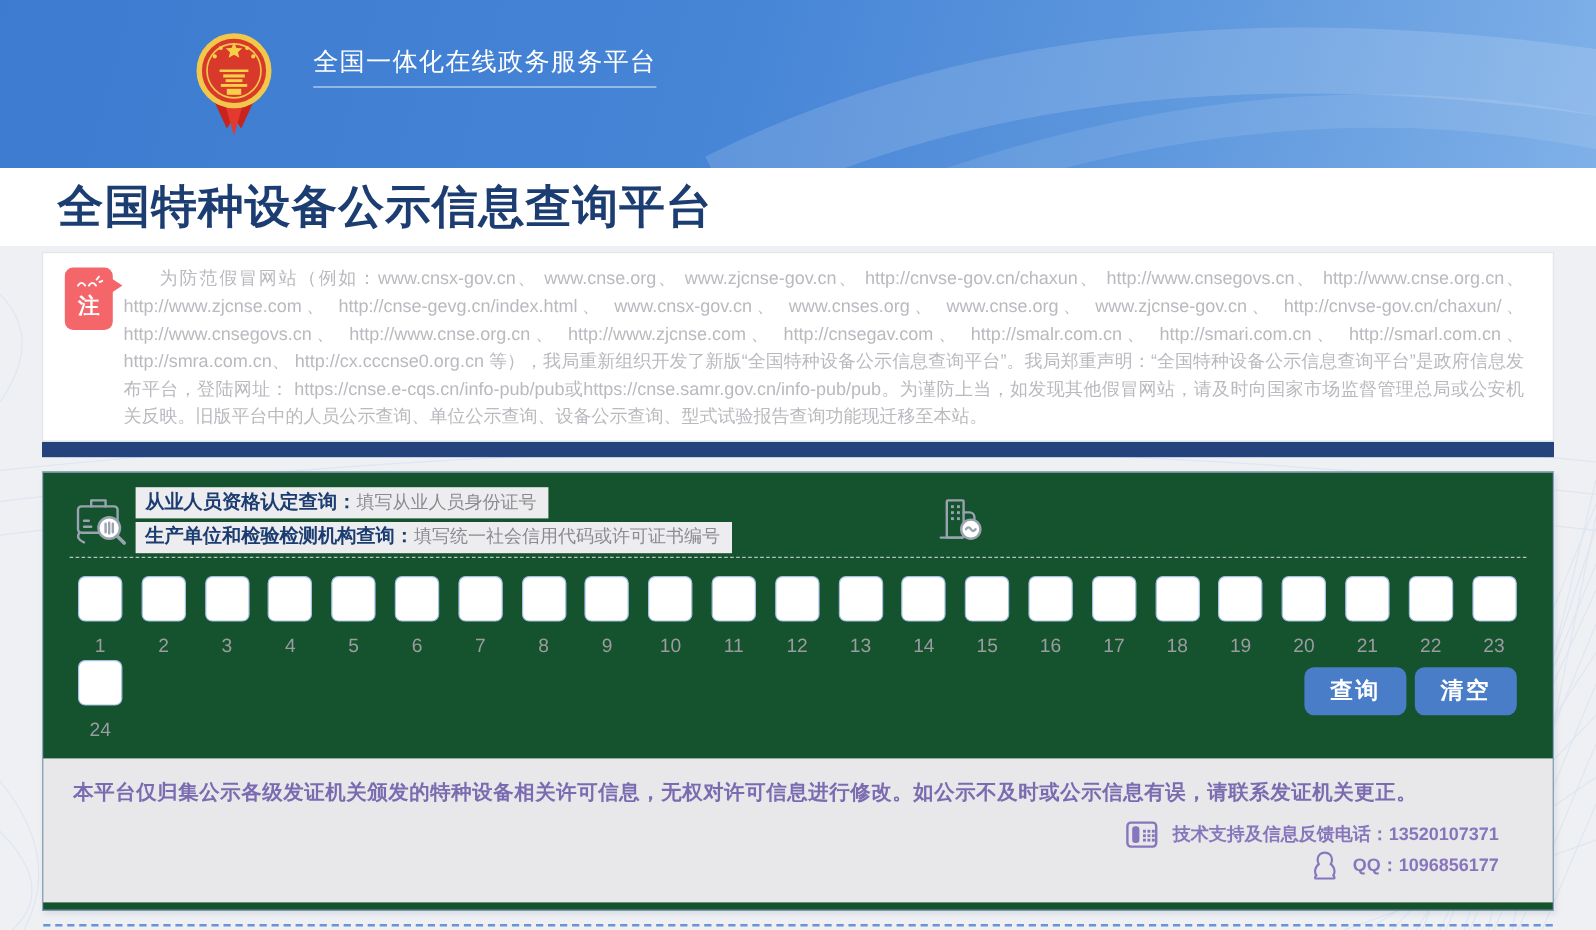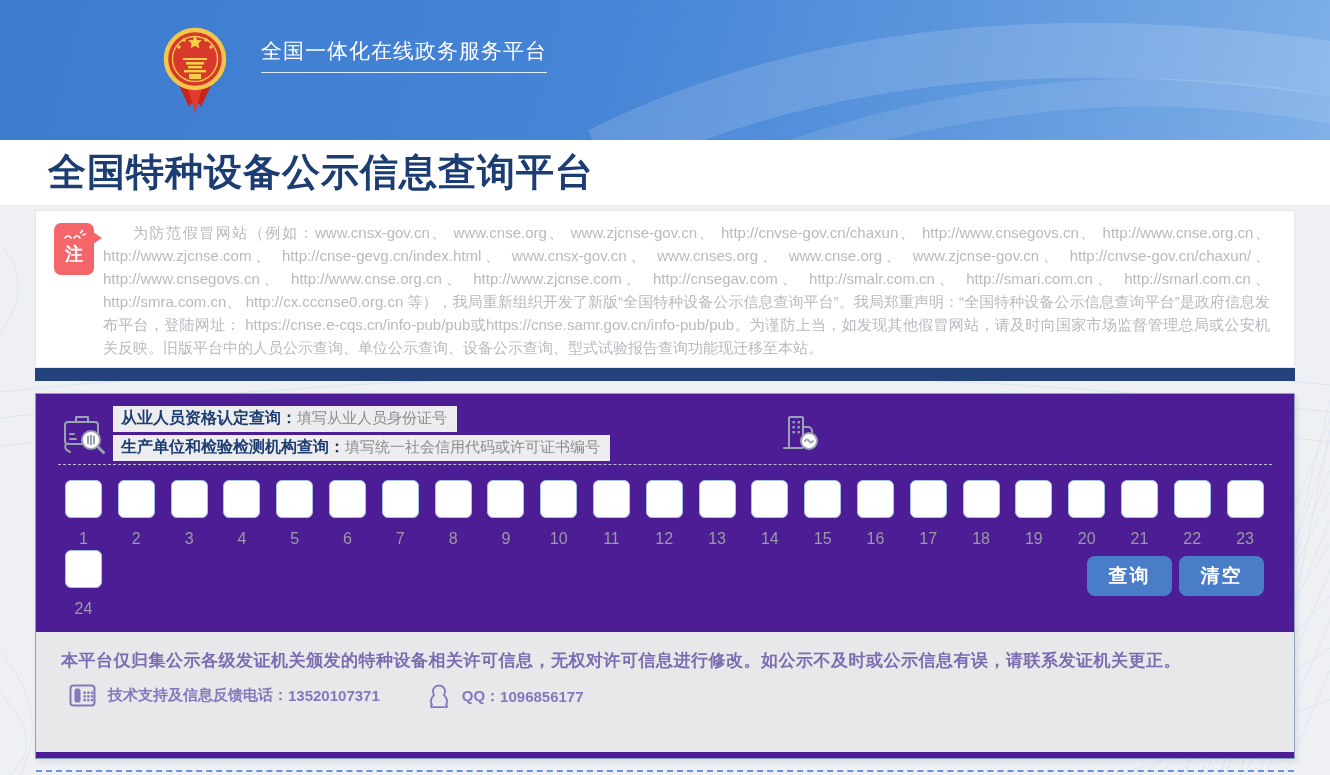--- a/index.html
+++ b/index.html
@@ -50,21 +50,21 @@
   .note-badge .face { margin-top:6px; }
   .note-badge .zhu { font-size:18px; font-weight:bold; line-height:20px; }
   .notice-text {
     color:#b9b9bf; font-size:15px; line-height:23px; text-align:justify;
     text-indent:30px;
   }
   .navy-bar { width:1260px; height:13px; background:#24437c; margin-left:35px; }
 
   
   .query-panel {
-    width:1260px; margin:12px 0 0 35px; height:366px; background:#4c1d95;
+    width:1260px; margin:12px 0 0 35px; height:366px; background:#14532d;
     border:1px solid #8ca2c2; position:relative;
     box-shadow:2px 3px 5px rgba(40,60,100,.10);
   }
   .query-row { position:relative; padding:12px 0 0 26px; height:64px; }
   .q-block { display:flex; align-items:center; }
   .q-block .q-icon { flex:none; margin-right:5px; }
   .q-lines { display:flex; flex-direction:column; gap:3px; }
   .q-line { background:#ededef; padding:2px 10px 3px 8px; font-size:15px; width:fit-content; }
   .q-label { color:#1c3d71; font-size:16px; font-weight:bold; }
   .q-hint { color:#8b8b91; }
@@ -86,21 +86,21 @@
     color:#fff; font-size:19px; font-weight:bold; letter-spacing:2px; cursor:pointer;
     font-family:"Liberation Sans","DejaVu Sans",sans-serif;
   }
 
   
   .gray-area {
     position:absolute; left:0; right:0; bottom:6px; height:120px; background:#e8e7e9;
     padding:14px 45px 0 25px;
   }
   .disclaimer { color:#7b6cb1; font-size:17px; font-weight:bold; line-height:30px; letter-spacing:.5px; }
-  .contact-row { display:flex; align-items:flex-start; margin-top:7px; margin-left:8px; color:#8677bd; font-size:15px; font-weight:bold; }
+  .contact-row { display:flex; align-items:flex-end; margin-top:7px; margin-left:8px; color:#8677bd; font-size:15px; font-weight:bold;flex-direction:column; }
   .contact-row .c-icon { margin-right:12px; flex:none; display:flex; align-items:center; }
   .contact-item { display:flex; align-items:center; }
   .contact-item + .contact-item { margin-left:48px; }
 
   .bottom-dashed { border:0; border-top:2px dashed #6a93d8; margin:11px 36px 0 36px; }
 </style>
 </head>
 <body>
 
 <svg class="bg-decor" width="1330" height="775" viewBox="0 0 1330 775">

